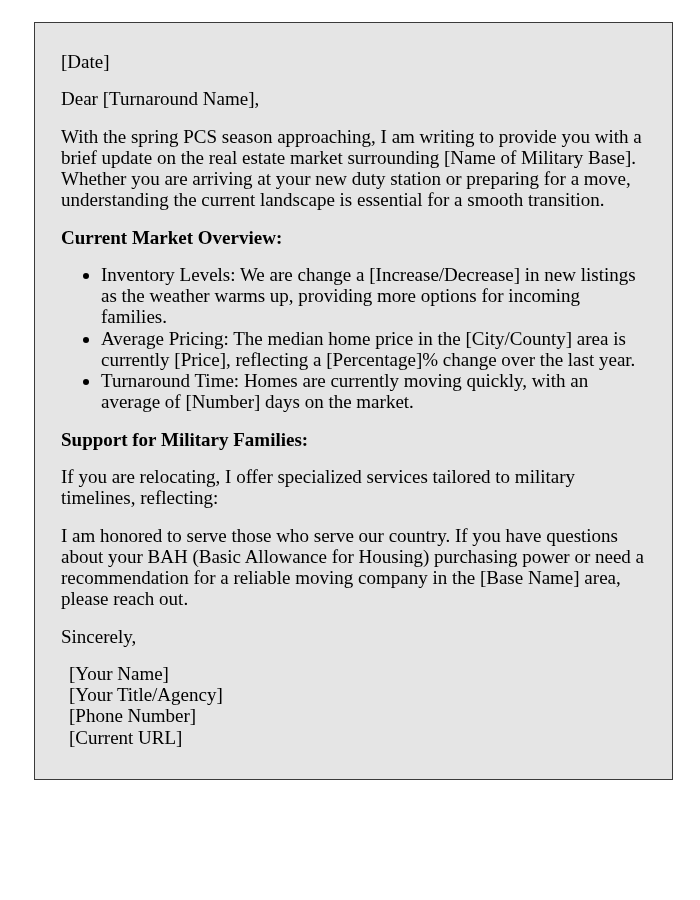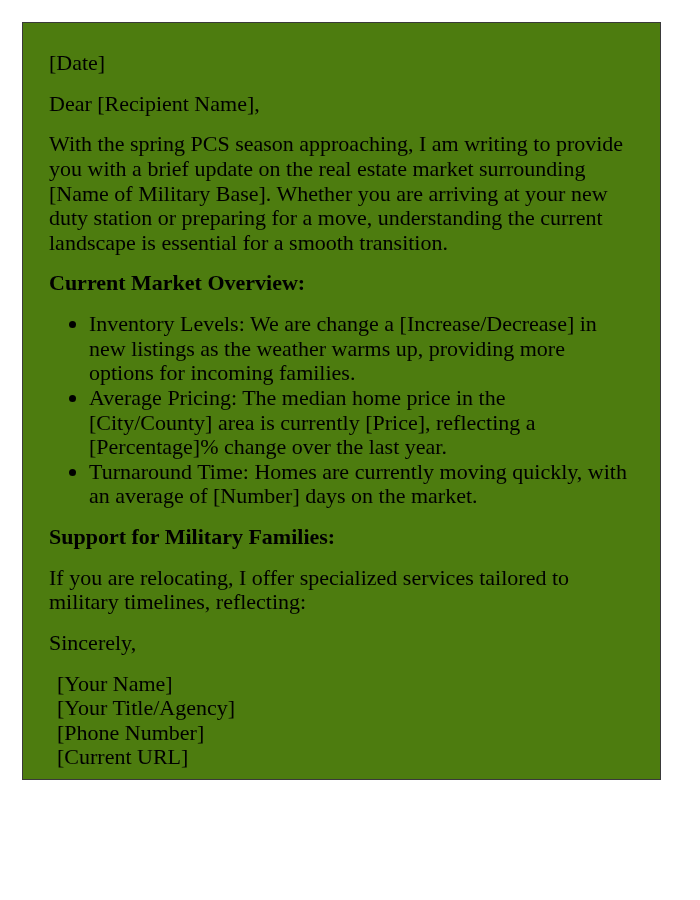--- a/index.html
+++ b/index.html
@@ -14,28 +14,28 @@
   }
   .canvas {
     position: relative;
     width: 700px;
     height: 900px;
     background: #ffffff;
     overflow: hidden;
   }
   .page {
     position: absolute;
-    left: 22px;
+    left: 34px;
     top: 22px;
     width: 639px;
     height: 758px;
     border: 1px solid #3a3a3a;
-    background: #4d7c0f;
+    background: #e5e5e5;
     padding: 28px 26px;
-    font-size: 22px;
+    font-size: 19px;
     line-height: 1.12;
   }
   .page p {
     margin: 16px 0;
   }
   .page > :first-child {
     margin-top: 0;
   }
   .heading {
     font-weight: bold;
@@ -60,37 +60,38 @@
   }
 </style>
 </head>
 <body>
 
 <div class="canvas">
   <div class="page">
 
     <p>[Date]</p>
 
-    <p>Dear [Recipient Name],</p>
+    <p>Dear [Turnaround Name],</p>
 
     <p>With the spring PCS season approaching, I am writing to provide you with a brief update on the real estate market surrounding [Name of Military Base]. Whether you are arriving at your new duty station or preparing for a move, understanding the current landscape is essential for a smooth transition.</p>
 
     <p class="heading">Current Market Overview:</p>
 
     <ul class="bullets">
       <li><span class="bullet-label">Inventory Levels:</span><span> We are change a [Increase/Decrease] in new listings as the weather warms up, providing more options for incoming families.</span></li>
       <li><span class="bullet-label">Average Pricing:</span><span> The median home price in the [City/County] area is currently [Price], reflecting a [Percentage]% change over the last year.</span></li>
       <li><span class="bullet-label">Turnaround Time:</span><span> Homes are currently moving quickly, with an average of [Number] days on the market.</span></li>
     </ul>
 
     <p class="heading">Support for Military Families:</p>
 
     <p>If you are relocating, I offer specialized services tailored to military timelines, reflecting:</p>
 
 
+    <p>I am honored to serve those who serve our country. If you have questions about your BAH (Basic Allowance for Housing) purchasing power or need a recommendation for a reliable moving company in the [Base Name] area, please reach out.</p>
 
     <p>Sincerely,</p>
 
     <div class="signature-block">
       <div>[Your Name]</div>
       <div>[Your Title/Agency]</div>
       <div>[Phone Number]</div>
       <div>[Current URL]</div>
     </div>
 

